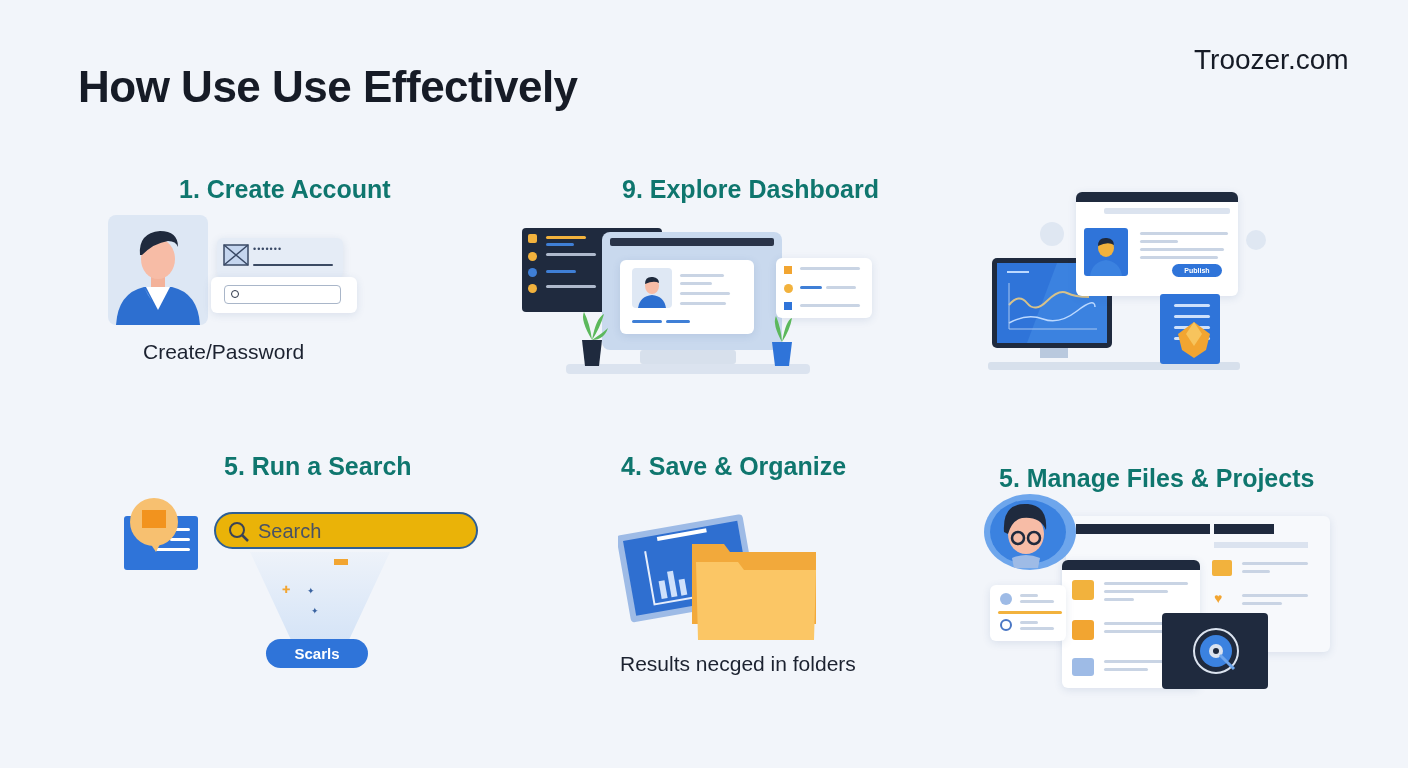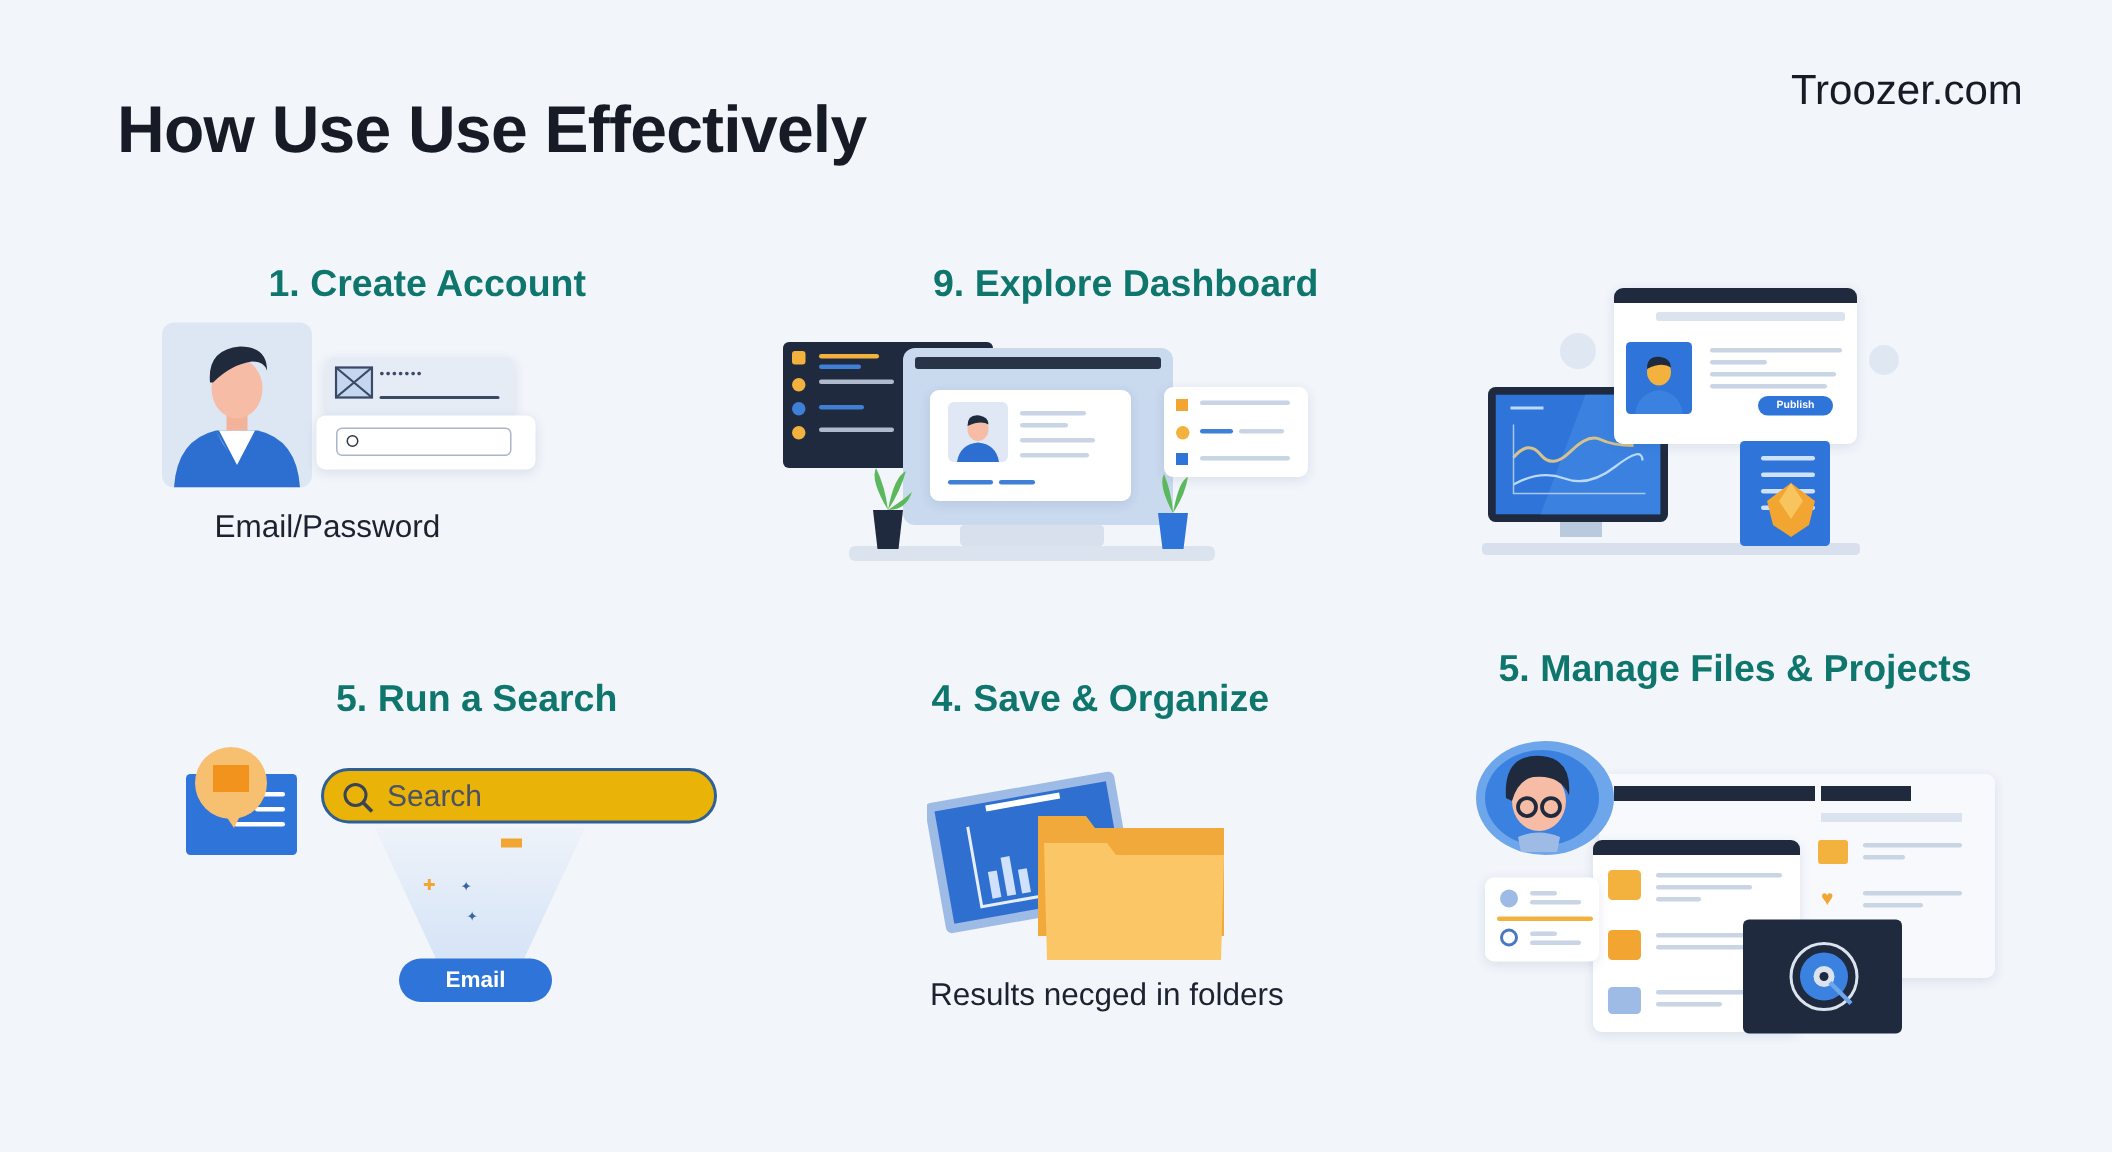--- a/index.html
+++ b/index.html
@@ -39,21 +39,21 @@
     <path d="M1 1 L25 21 M25 1 L1 21" stroke="#3a4a66" stroke-width="1.5"></path>
   </svg>
   <span class="abs" style="left:36px;top:6px;font-size:9px;color:#3a4a66;letter-spacing:1px;">•••••••</span>
   <div class="line dk" style="left:36px;top:26px;width:80px;height:2px;"></div>
 </div>
 <div class="abs card" style="left:211px;top:277px;width:146px;height:36px;">
   <div class="abs" style="left:13px;top:8px;width:117px;height:19px;border:1px solid #a9b6c9;border-radius:4px;">
     <span class="abs" style="left:6px;top:4px;width:8px;height:8px;border:1.5px solid #2c3548;border-radius:50%;"></span>
   </div>
 </div>
-<div class="abs caption" style="left:143px;top:340px;">Email/Password</div>
+<div class="abs caption" style="left:143px;top:340px;">Create/Password</div>
 
 <div class="abs step-title" style="left:622px;top:175px;">9. Explore Dashboard</div>
 <div class="abs" style="left:522px;top:228px;width:140px;height:84px;background:#1f2a3e;border-radius:4px;">
   <span class="abs" style="left:6px;top:6px;width:9px;height:9px;background:#f2b23d;border-radius:2px;"></span>
   <div class="line" style="left:24px;top:8px;width:40px;background:#f2b23d;"></div>
   <div class="line blue" style="left:24px;top:15px;width:28px;"></div>
   <span class="abs" style="left:6px;top:24px;width:9px;height:9px;background:#f2b23d;border-radius:50%;"></span>
   <div class="line" style="left:24px;top:25px;width:50px;background:#aeb9cc;"></div>
   <span class="abs" style="left:6px;top:40px;width:9px;height:9px;background:#3f7fd6;border-radius:50%;"></span>
   <div class="line blue" style="left:24px;top:42px;width:30px;"></div>
@@ -155,39 +155,39 @@
     <circle cx="9" cy="9" r="7" stroke="#3a4356" stroke-width="2" fill="none"></circle>
     <path d="M14 14 L20 20" stroke="#3a4356" stroke-width="2.5"></path>
   </svg>
   <span class="abs" style="left:42px;top:6px;font-size:20px;color:#4a5264;">Search</span>
 </div>
 <div class="abs" style="left:250px;top:552px;width:140px;height:90px;background:linear-gradient(180deg,rgba(220,232,248,0.2),rgba(200,220,245,0.7));clip-path:polygon(0 0,100% 0,70% 100%,30% 100%);"></div>
 <span class="abs" style="left:282px;top:584px;color:#f2a531;font-size:10px;">✚</span>
 <span class="abs" style="left:307px;top:586px;color:#3a63a0;font-size:9px;">✦</span>
 <span class="abs" style="left:311px;top:606px;color:#3a63a0;font-size:9px;">✦</span>
 <span class="abs" style="left:334px;top:559px;width:14px;height:6px;background:#f2a531;"></span>
-<div class="abs pill" style="left:266px;top:639px;width:102px;height:29px;background:#2f74d9;font-size:15px;line-height:29px;">Email</div>
+<div class="abs pill" style="left:266px;top:639px;width:102px;height:29px;background:#2f74d9;font-size:15px;line-height:29px;">Scarls</div>
 
 <div class="abs step-title" style="left:621px;top:452px;">4. Save &amp; Organize</div>
 <svg class="abs" style="left:618px;top:504px;" width="200" height="136" viewBox="0 0 200 136">
   <g transform="rotate(-10 70 60)">
     <rect x="4" y="20" width="128" height="88" rx="4" fill="#9ebbe6"></rect>
     <rect x="10" y="26" width="116" height="76" fill="#2f6fd0"></rect>
     <rect x="44" y="28" width="50" height="4" fill="#fff"></rect>
     <path d="M30 40 V94 H70" stroke="#e6eefc" stroke-width="2" fill="none"></path>
     <rect x="38" y="72" width="6" height="18" fill="#cfe1fb"></rect>
     <rect x="48" y="64" width="6" height="26" fill="#cfe1fb"></rect>
     <rect x="58" y="74" width="6" height="16" fill="#cfe1fb"></rect>
   </g>
   <path d="M74 40 H106 L112 48 H198 V120 H74Z" fill="#f2a93b"></path>
   <path d="M78 58 H120 L126 66 H198 L196 136 H80Z" fill="#fbc665"></path>
 </svg>
 <div class="abs caption" style="left:620px;top:652px;">Results necged in folders</div>
 
-<div class="abs step-title" style="left:999px;top:432px;">5. Manage Files &amp; Projects</div>
+<div class="abs step-title" style="left:999px;top:464px;">5. Manage Files &amp; Projects</div>
 <div class="abs card" style="left:1066px;top:516px;width:264px;height:136px;background:#f7f9fc;">
   <div class="abs" style="left:10px;top:8px;width:134px;height:10px;background:#1f2a3e;"></div>
   <div class="abs" style="left:148px;top:8px;width:60px;height:10px;background:#1f2a3e;"></div>
   <div class="abs" style="left:148px;top:26px;width:94px;height:6px;background:#dbe3ef;"></div>
   <span class="abs" style="left:1304px;top:0;"></span>
   <span class="abs" style="left:146px;top:44px;width:20px;height:16px;background:#f2b23d;border-radius:2px;"></span>
   <div class="line" style="left:176px;top:46px;width:66px;"></div>
   <div class="line" style="left:176px;top:54px;width:28px;"></div>
   <span class="abs" style="left:148px;top:74px;color:#f2a531;font-size:14px;">♥</span>
   <div class="line" style="left:176px;top:78px;width:66px;"></div>

